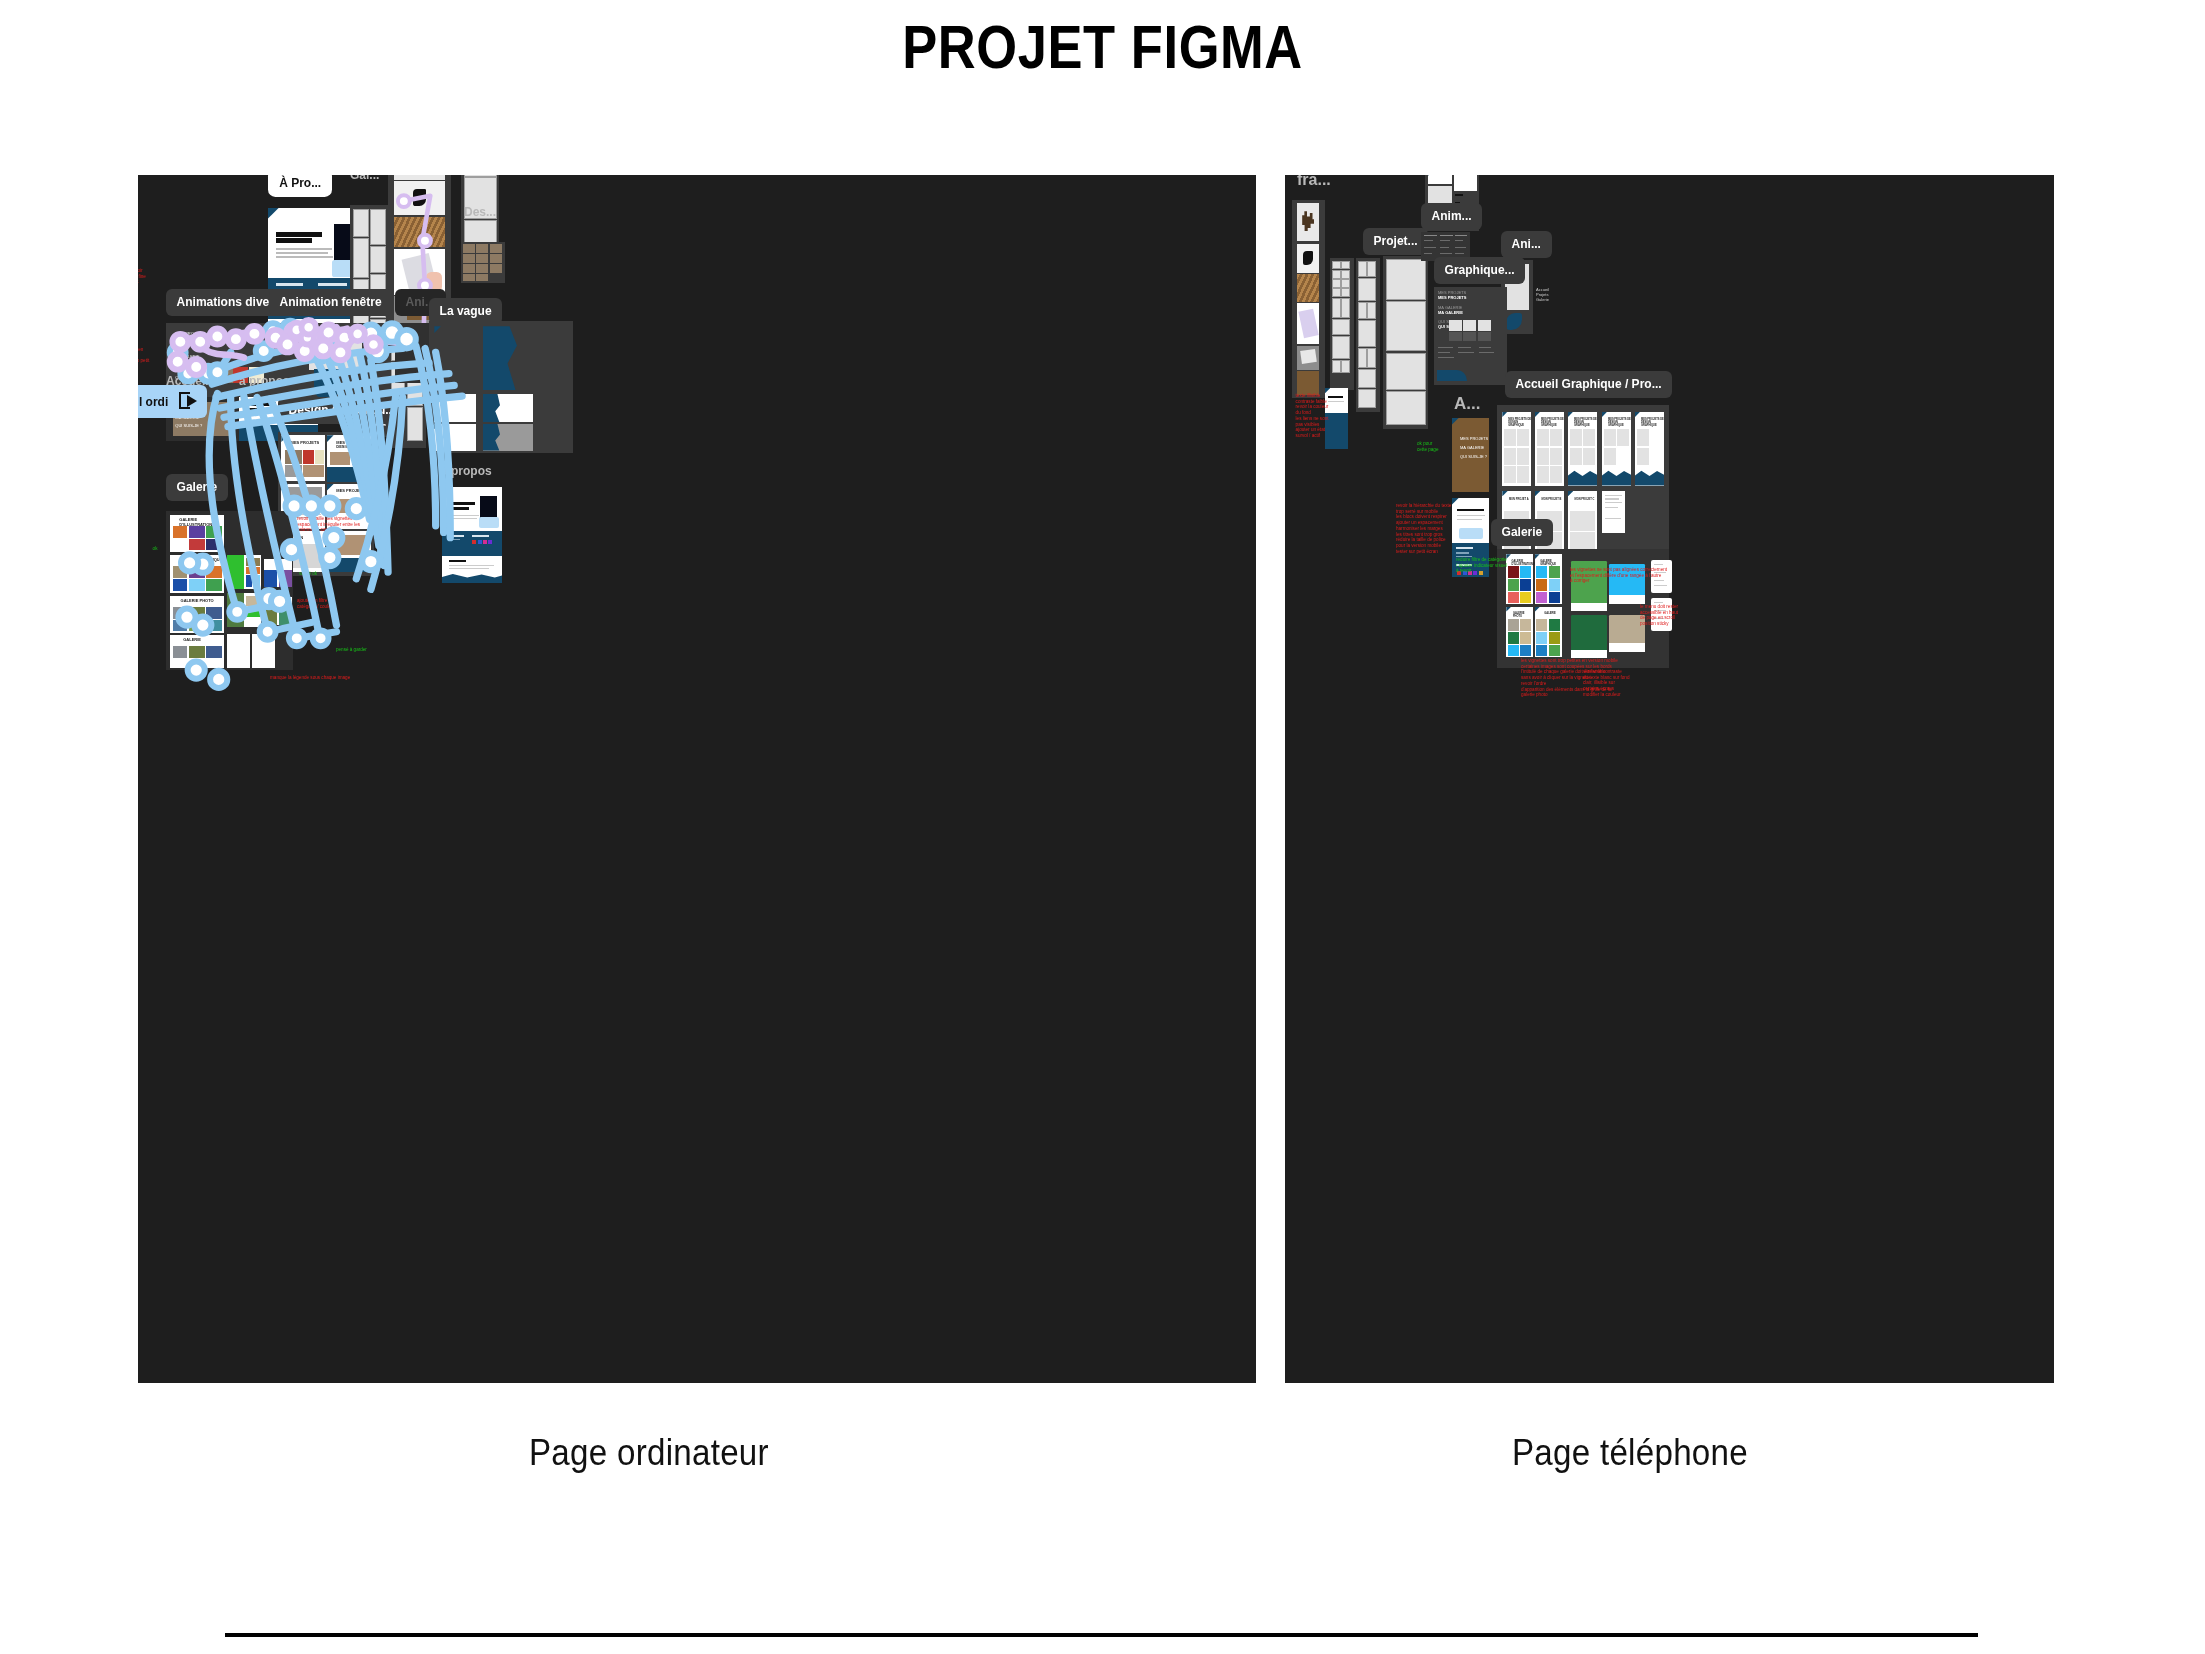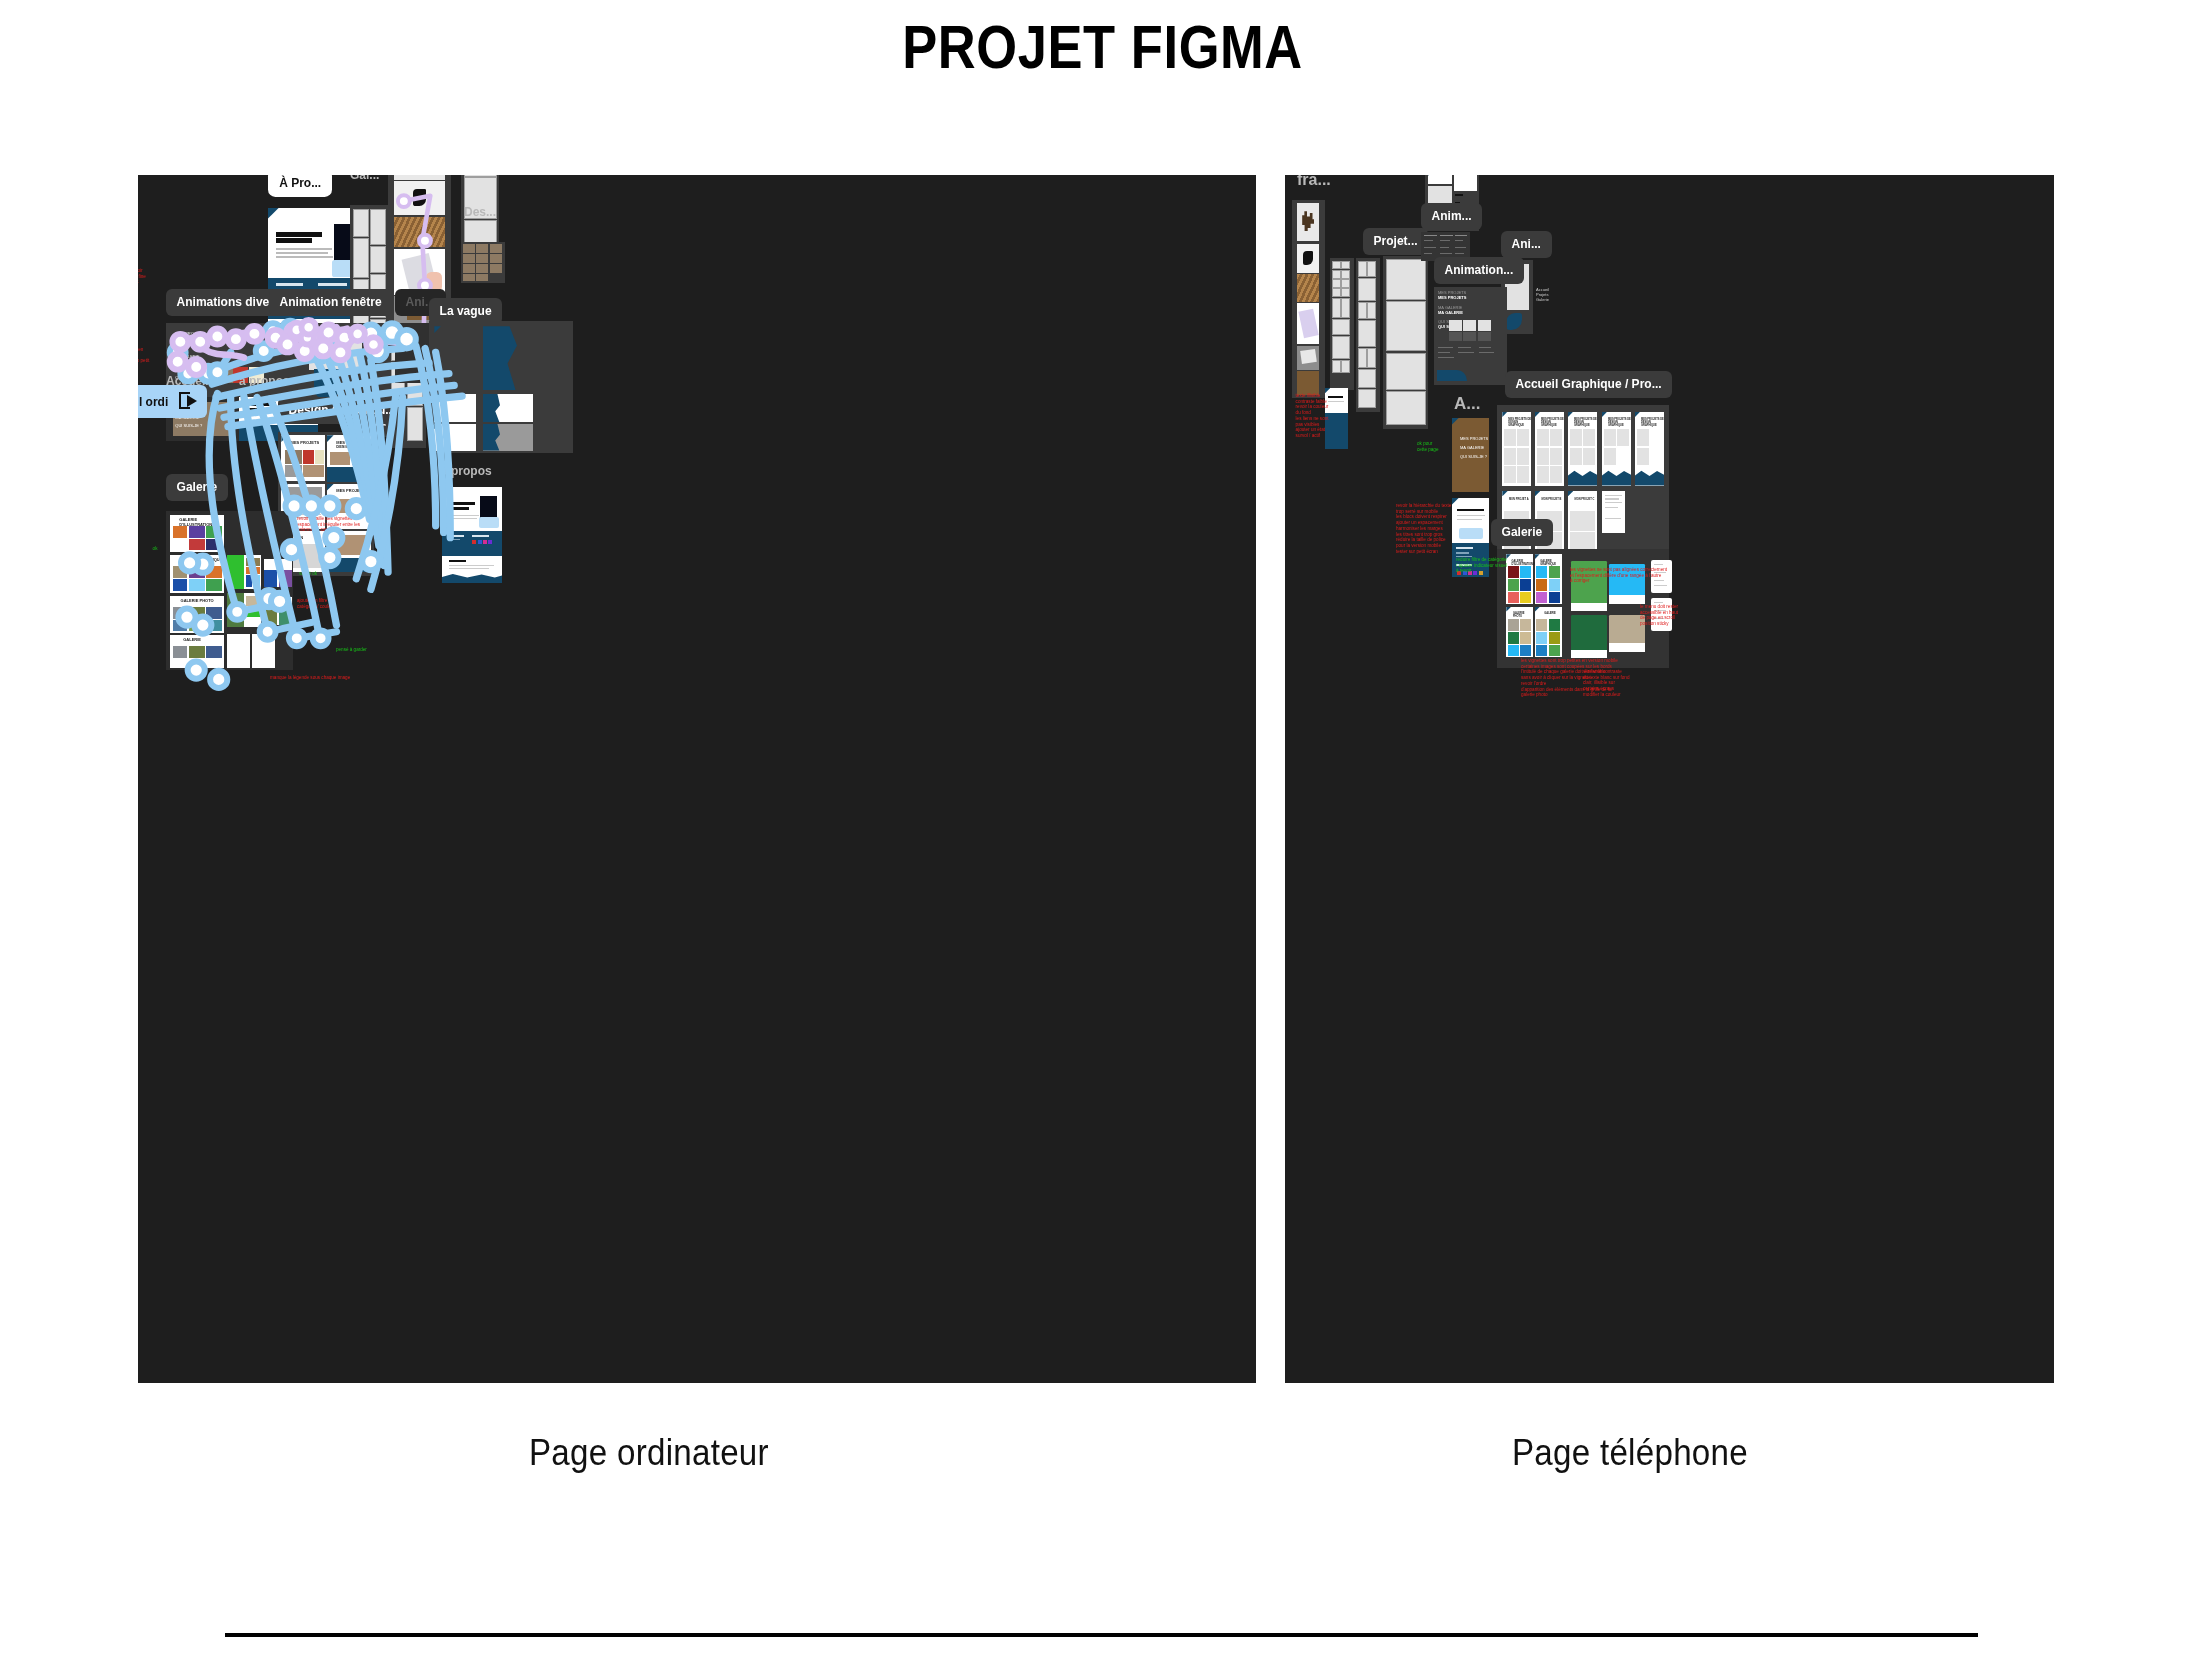--- a/index.html
+++ b/index.html
@@ -603,21 +603,21 @@
   <div class="frm" style="left:216px;top:85px;width:32px;height:74px;">
     <div class="sheet" style="left:4px;top:4px;width:24px;height:46px;">
       <div style="position:absolute;left:0;top:0;width:6px;height:6px;background:#13496b;clip-path:polygon(0 0,100% 0,0 100%);"></div>
     </div>
     <div class="blue" style="left:5.3px;top:53px;width:16px;height:17px;border-radius:9.3px 2.6px 10.6px 4px;"></div>
   </div>
   <div class="note-green" style="left:251px;top:112px;font-size:4px;color:#cfcfcf;">
     Accueil<br>Projets<br>Galerie
   </div>
 
-  <div class="flabel chip" style="left:149px;top:82px;">Animation...</div>
+  <div class="flabel chip" style="left:149px;top:82px;">Graphique...</div>
   <div class="frm" style="left:149px;top:112px;width:73px;height:98px;">
     <div class="tinyw" style="position:absolute;left:4px;top:4px;color:#9a9a9a;">MES PROJETS</div>
     <div class="tinyw" style="position:absolute;left:4px;top:9.3px;font-weight:bold;">MES PROJETS</div>
     <div class="tinyw" style="position:absolute;left:4px;top:18.5px;color:#9a9a9a;">MA GALERIE</div>
     <div class="tinyw" style="position:absolute;left:4px;top:24px;font-weight:bold;">MA GALERIE</div>
     <div class="tinyw" style="position:absolute;left:4px;top:33px;color:#9a9a9a;">QUI SUIS-JE ?</div>
     <div class="tinyw" style="position:absolute;left:4px;top:38px;font-weight:bold;">QUI SUIS-JE ?</div>
     <div class="sheet" style="left:14.6px;top:33px;width:13.2px;height:10.6px;"></div>
     <div class="sheet" style="left:29px;top:33px;width:13.2px;height:10.6px;"></div>
     <div class="sheet" style="left:44px;top:33px;width:13.2px;height:10.6px;"></div>

